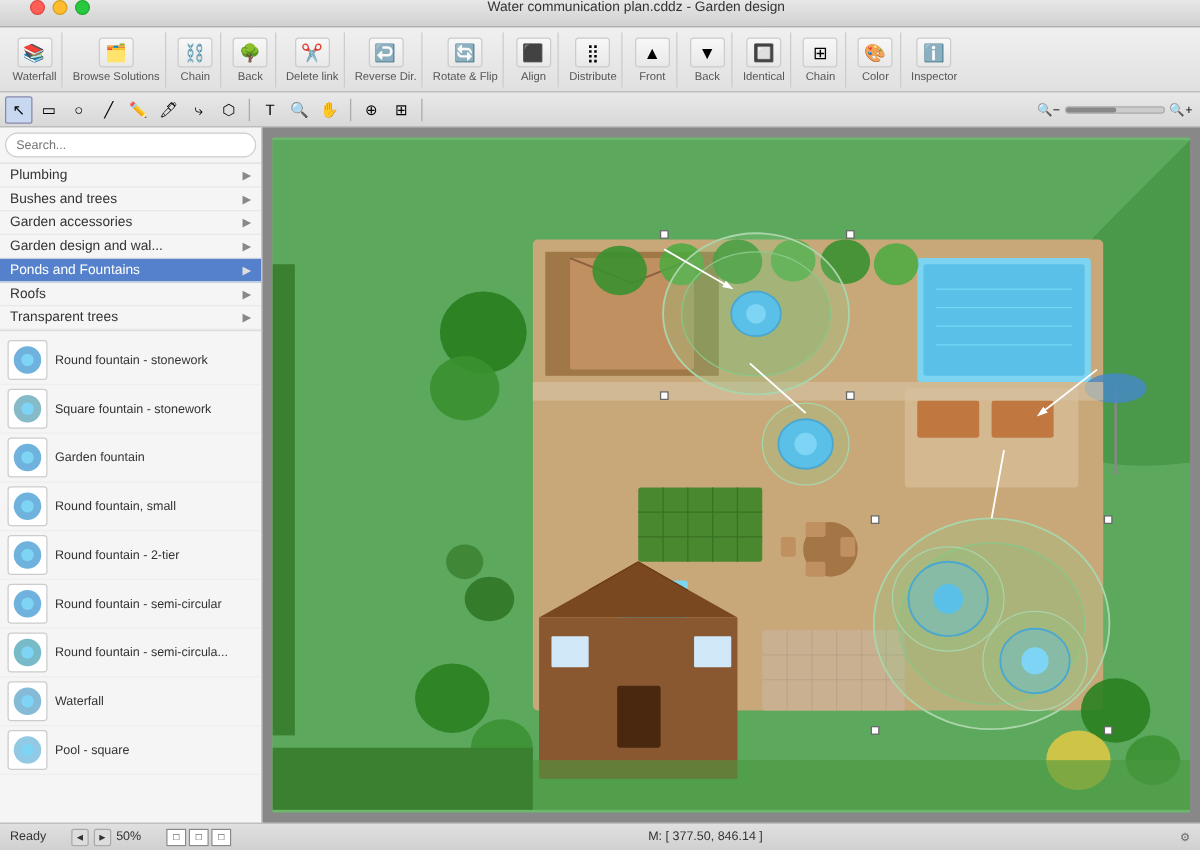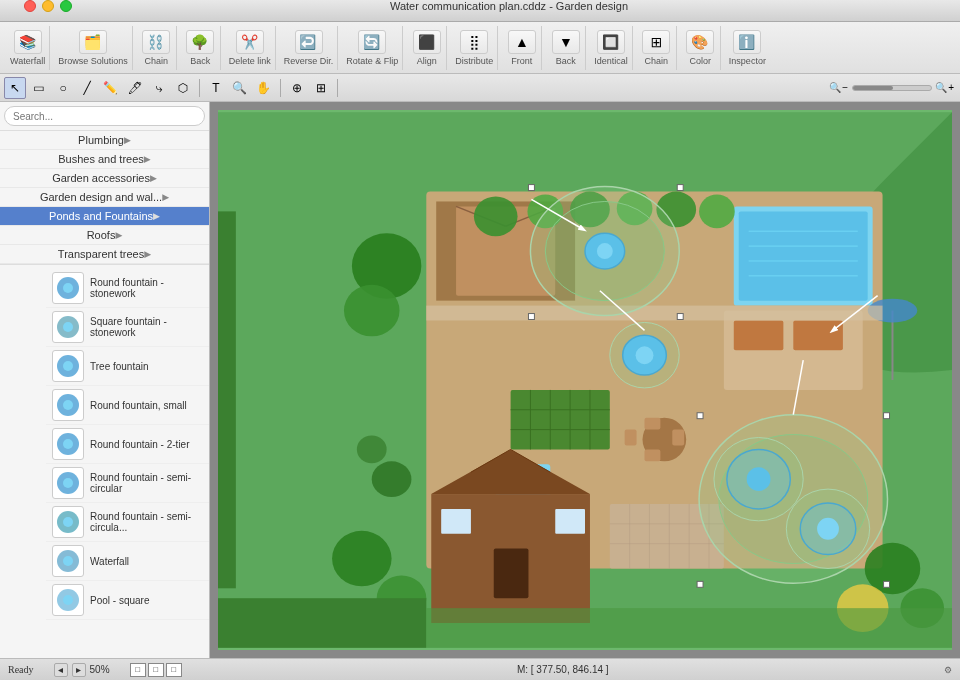--- a/index.html
+++ b/index.html
@@ -107,41 +107,40 @@
     #category-list {
       list-style: none;
       border-bottom: 1px solid #ddd;
     }
     .cat-item {
       padding: 3px 8px;
       font-size: 11px;
       color: #333;
       display: flex;
       align-items: center;
-      justify-content: center;
+      justify-content: space-between;
       cursor: pointer;
       border-bottom: 1px solid #e8e8e8;
     }
     .cat-item.active { background: #5580cc; color: white; }
     .cat-item .cat-arrow { font-size: 9px; color: #888; }
     .cat-item.active .cat-arrow { color: #ddd; }
 
     #items-list {
       flex: 1;
       overflow-y: auto;
       padding: 4px 0;
     }
     .lib-item {
       display: flex;
       align-items: center;
       padding: 3px 6px;
       gap: 6px;
       cursor: pointer;
       border-bottom: 1px solid #eee;
-      margin-left: 46px;
     }
     .lib-icon {
       width: 32px; height: 32px;
       border: 1px solid #ccc;
       border-radius: 3px;
       background: white;
       flex-shrink: 0;
       display: flex; align-items: center; justify-content: center;
       font-size: 16px;
     }
@@ -169,21 +168,21 @@
       height: 22px;
       background: linear-gradient(to bottom, #e0e0e0, #d0d0d0);
       border-top: 1px solid #bbb;
       display: flex;
       align-items: center;
       padding: 0 8px;
       gap: 20px;
       font-size: 10px;
       color: #333;
     }
-    .status-left { display: flex; align-items: center; gap: 4px; font-family: Liberation Serif, serif; }
+    .status-left { display: flex; align-items: center; gap: 4px; }
     .status-center { flex: 1; text-align: center; }
     .zoom-control { display: flex; align-items: center; gap: 4px; }
     .zoom-btn { 
       width: 14px; height: 14px; 
       background: #ddd; 
       border: 1px solid #aaa; 
       border-radius: 2px;
       font-size: 10px;
       display: flex; align-items: center; justify-content: center;
       cursor: pointer;
@@ -351,21 +350,21 @@
           </div>
           <span class="lib-label">Square fountain - stonework</span>
         </div>
         <div class="lib-item">
           <div class="lib-icon">
             <svg width="28" height="28" viewBox="0 0 28 28">
               <circle cx="14" cy="14" r="11" fill="#4a9fd4" opacity="0.8"></circle>
               <circle cx="14" cy="14" r="5" fill="#7dd4f4"></circle>
             </svg>
           </div>
-          <span class="lib-label">Tree fountain</span>
+          <span class="lib-label">Garden fountain</span>
         </div>
         <div class="lib-item">
           <div class="lib-icon">
             <svg width="28" height="28" viewBox="0 0 28 28">
               <circle cx="14" cy="14" r="11" fill="#4a9fd4" opacity="0.8"></circle>
               <circle cx="14" cy="14" r="5" fill="#7dd4f4"></circle>
             </svg>
           </div>
           <span class="lib-label">Round fountain, small</span>
         </div>

